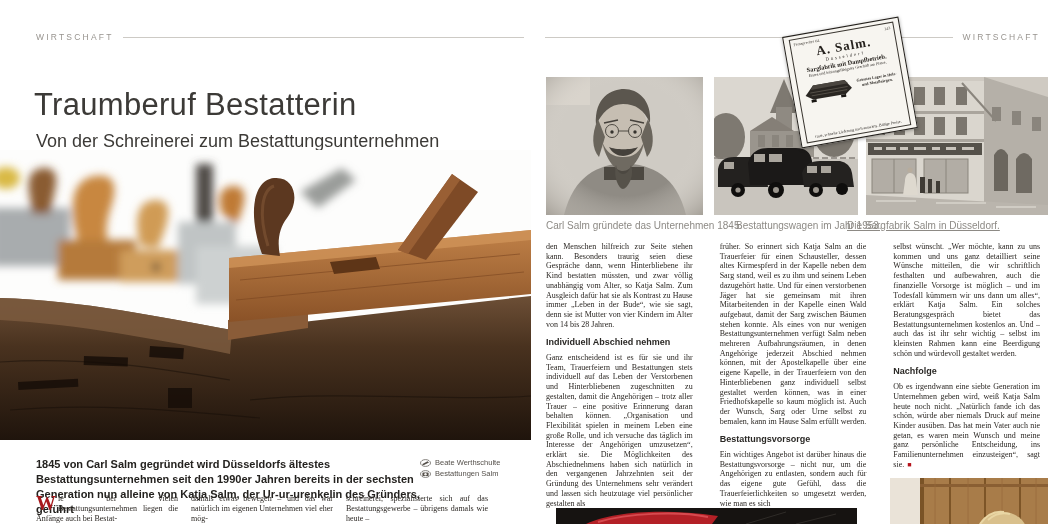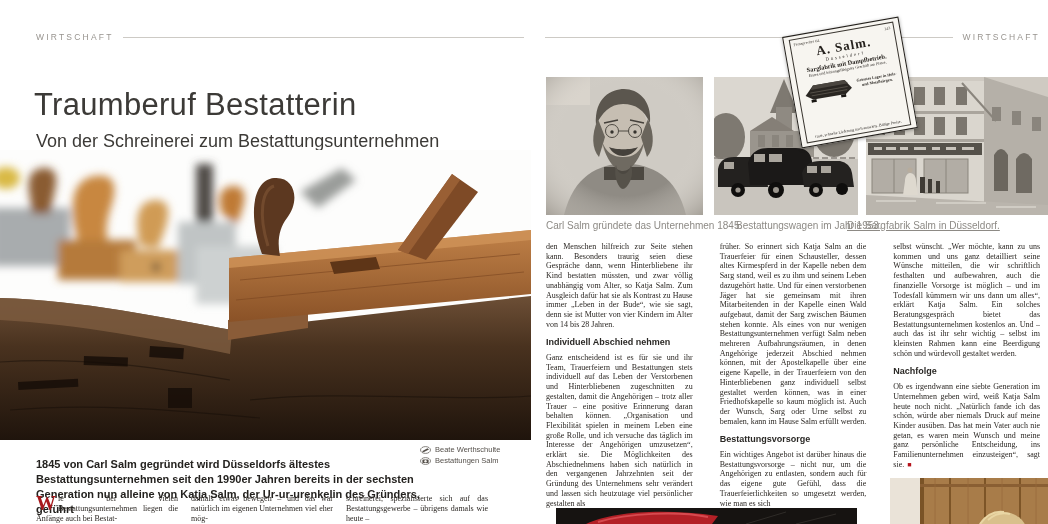--- a/index.html
+++ b/index.html
@@ -34,21 +34,21 @@
   .ad-city{font-size:4.5px;text-align:center;letter-spacing:2px;}
   .ad-head{font-size:6.3px;font-weight:700;text-align:center;line-height:7px;}
   .ad-sub{font-size:4px;text-align:center;line-height:4.5px;}
   .ad-mid{display:flex;align-items:center;gap:2px;margin-top:1px;}
   .ad-side{font-size:4px;text-align:center;flex:1;line-height:4.5px;font-weight:700;}
   .ad-foot{font-size:4px;text-align:center;margin-top:auto;line-height:4.5px;}
   
   .caption{position:absolute;top:220px;font-size:10px;color:#8d8a85;}
   .cap1{left:546px;} .cap2{left:714px;padding-left:22px;} .cap3{left:847px;text-decoration:underline;}
   
-  .credits{position:absolute;left:420px;top:445px;display:flex;flex-direction:column;gap:2px;}
+  .credits{position:absolute;left:420px;top:458px;display:flex;flex-direction:column;gap:2px;}
   .credit{display:flex;align-items:center;gap:4px;font-size:7.5px;color:#55504b;}
   .credit svg{flex:0 0 auto;}
   
   .standfirst{position:absolute;left:36px;top:446px;width:400px;font-size:11px;font-weight:700;
               line-height:15px;color:#24221f;}
   
   .cols-left{position:absolute;left:36px;top:494px;width:454px;height:30px;overflow:hidden;
              display:flex;gap:13px;}
   .lcol{width:142px;font-family:"Liberation Serif",serif;font-size:8px;line-height:9.8px;
         text-align:justify;color:#2b2723;}

